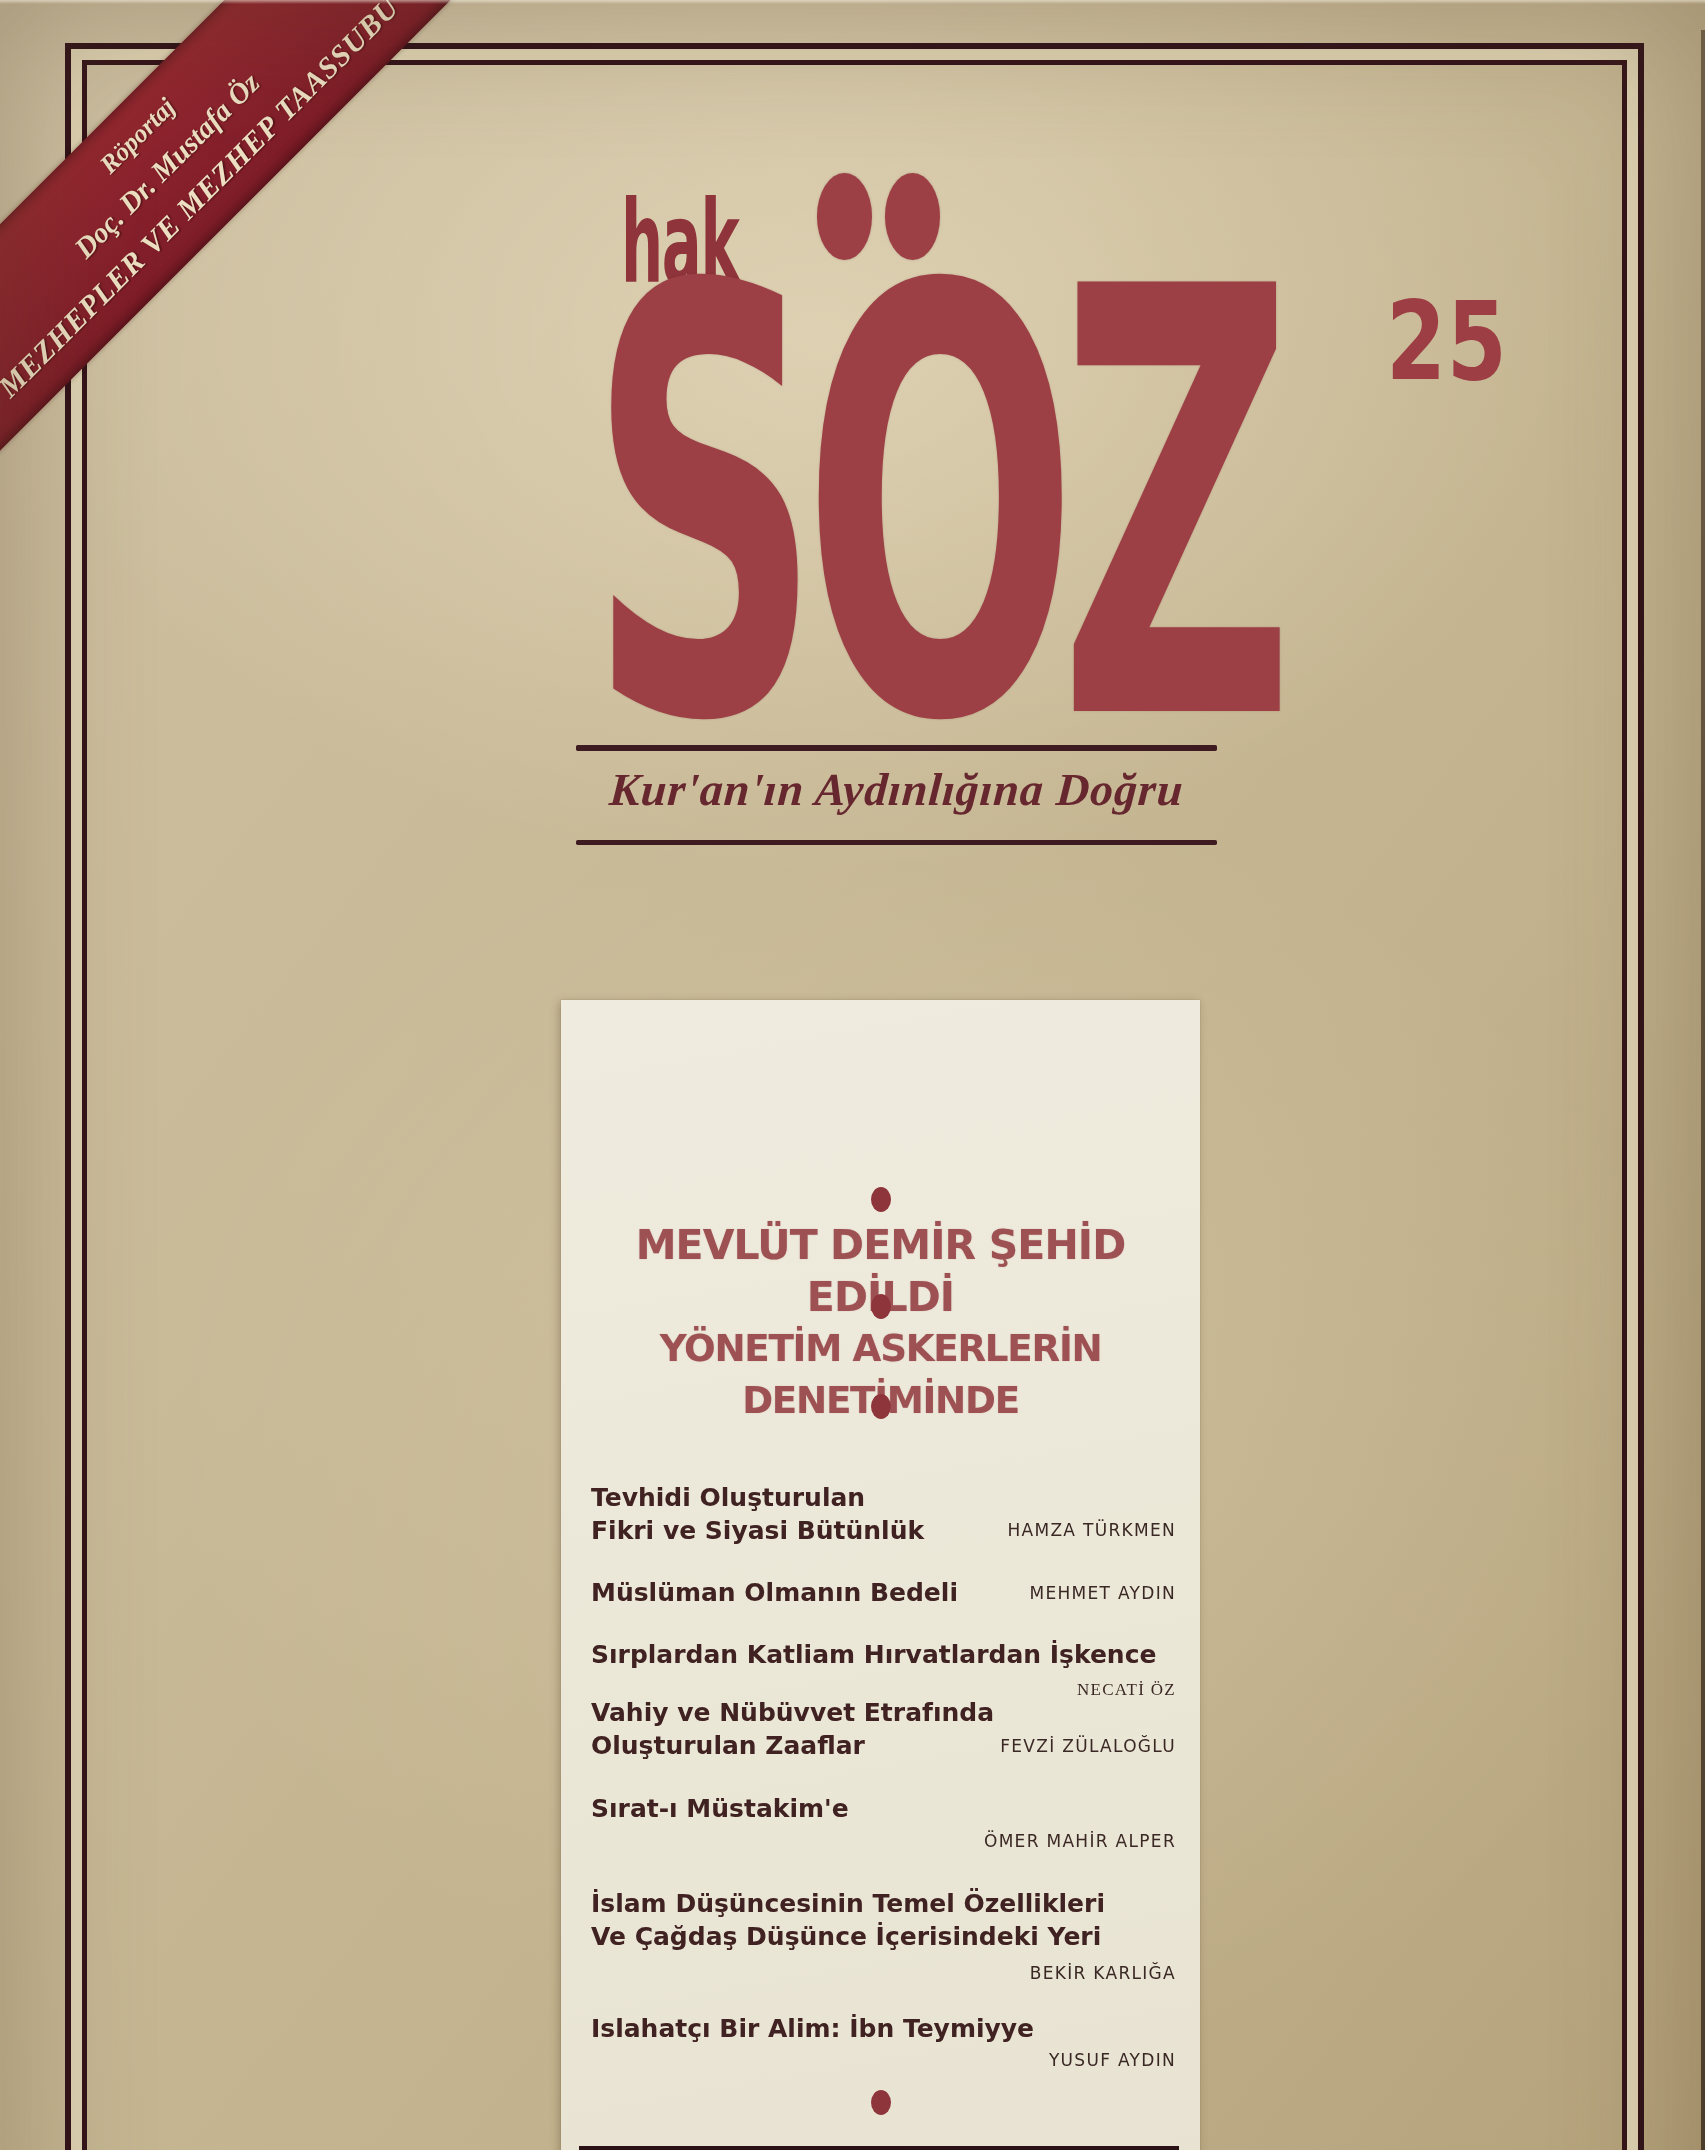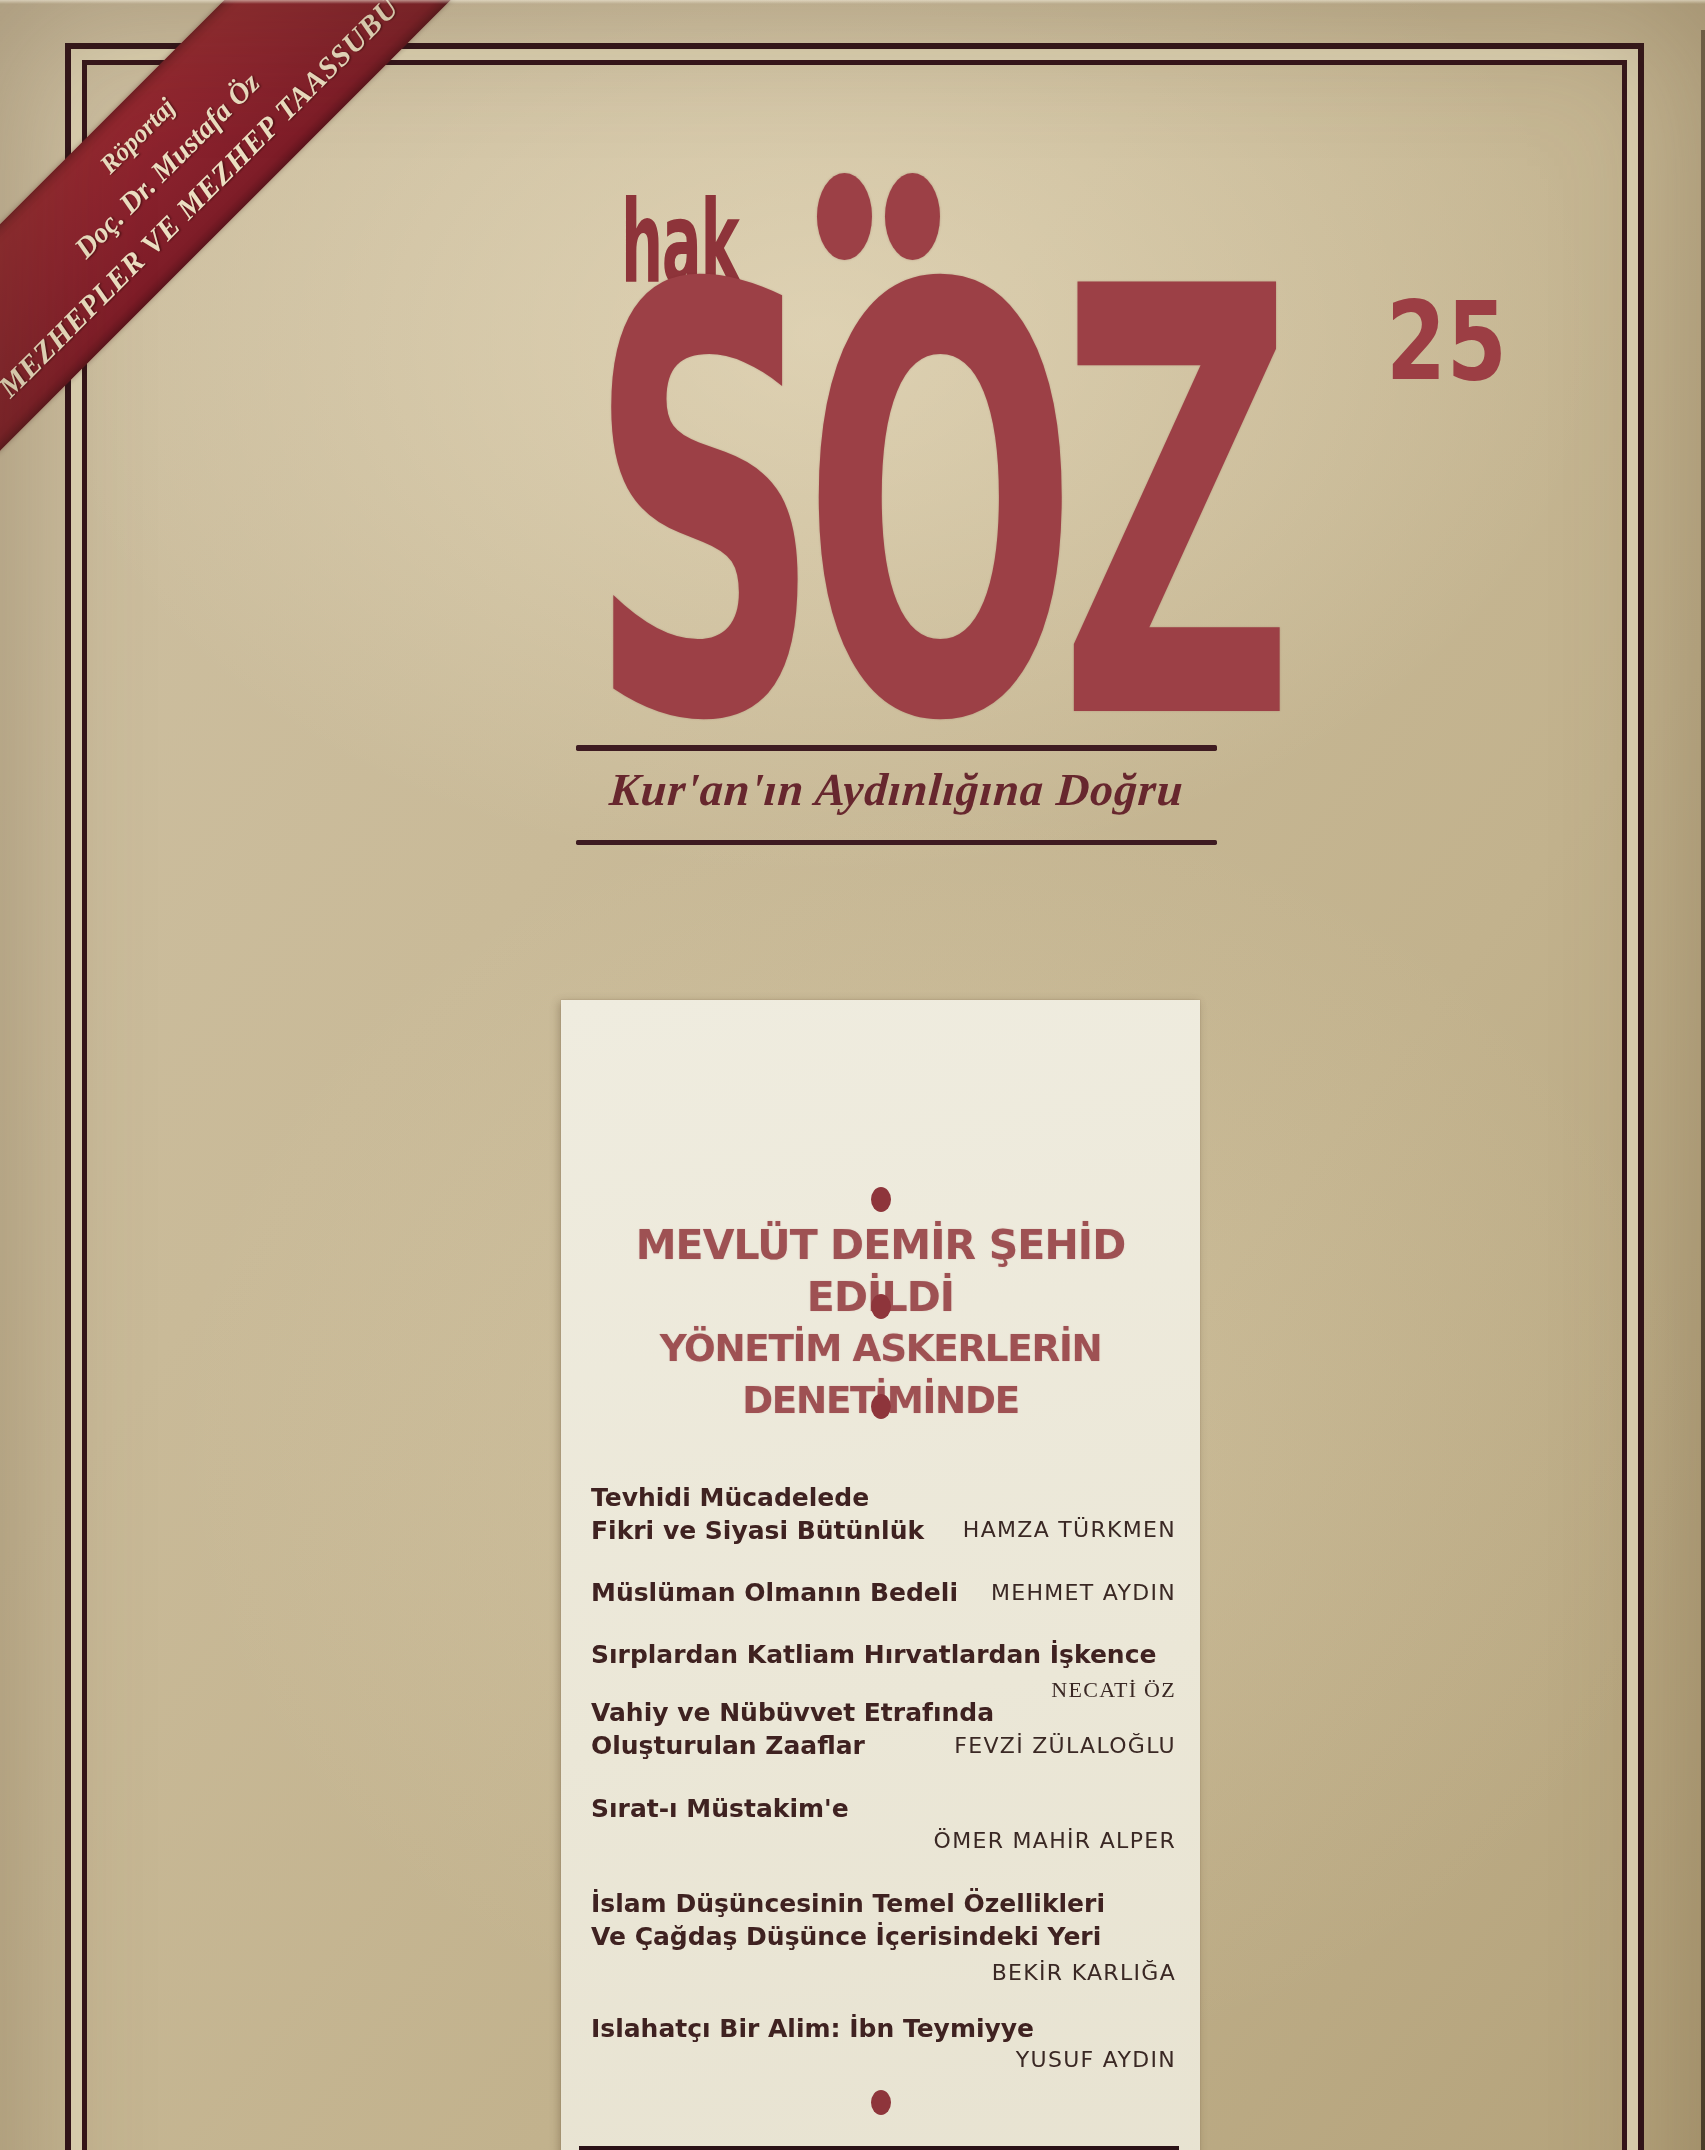--- a/index.html
+++ b/index.html
@@ -55,21 +55,21 @@
     box-shadow:-1.7px 2.2px 8.6px rgba(70,50,25,.30), 0 0 0 0.4px rgba(90,70,40,.15); z-index:10;}
   .hl{position:absolute; left:0; width:100%; text-align:center; font-weight:bold; color:#9e5153;
     text-shadow:0 0 1.3px rgba(158,81,83,.35);}
   .hl1{top:18.5px; font-size:42px; line-height:54px; letter-spacing:0.4px;}
   .hl2{top:219px; font-size:41px; line-height:52px; letter-spacing:-0.9px;}
   .hl3{top:322px; font-size:38px; line-height:52px; letter-spacing:-1.3px; transform:scaleX(0.98);}
   .dot{position:absolute; left:50%; margin-left:-10px; width:20px; height:25px; border-radius:50%;
     background:#8e353b;}
   .toc-title{position:absolute; left:30px; width:542px; font-weight:bold; font-size:25px;
     line-height:33px; color:#3f2221; letter-spacing:0px;}
-  .toc-author{position:absolute; right:24px; text-align:left; font-size:22px; line-height:26px;
+  .toc-author{position:absolute; right:24px; text-align:left; font-size:17px; line-height:26px;
     color:#3a2824; letter-spacing:1.3px; white-space:nowrap;}
   
   .strip{position:absolute; left:18px; top:1146px; width:600px; height:77px;
     background:#f6f3e7; border-top:6px solid #2a1116; border-bottom:6px solid #2a1116;
     box-sizing:content-box;}
   
   .vignette{position:absolute; inset:0; pointer-events:none; z-index:60;
     box-shadow:inset 0 0 138px 13px rgba(88,66,38,.33);}
   .edge-right{position:absolute; right:0; top:30px; width:5.2px; height:2360px; z-index:61;
     background:linear-gradient(180deg, rgba(58,42,26,.55), rgba(40,28,16,.75));}
@@ -108,21 +108,21 @@
 
     <div class="dot" style="top:294px;"></div>
 
     <div class="hl hl3">
       <div>YÖNETİM ASKERLERİN DENETİMİNDE</div>
     </div>
 
     <div class="dot" style="top:394px;"></div>
 
     <div class="toc-title" style="top:481px;">
-      <div>Tevhidi Mücadelede</div>
+      <div>Tevhidi Oluşturulan</div>
       <div>Fikri ve Siyasi Bütünlük</div>
     </div>
     <div class="toc-author" style="top:517px;">HAMZA TÜRKMEN</div>
 
     <div class="toc-title" style="top:576px;">
       <div>Müslüman Olmanın Bedeli</div>
     </div>
     <div class="toc-author" style="top:580px;">MEHMET AYDIN</div>
 
     <div class="toc-title" style="top:638px; width:585px;">

